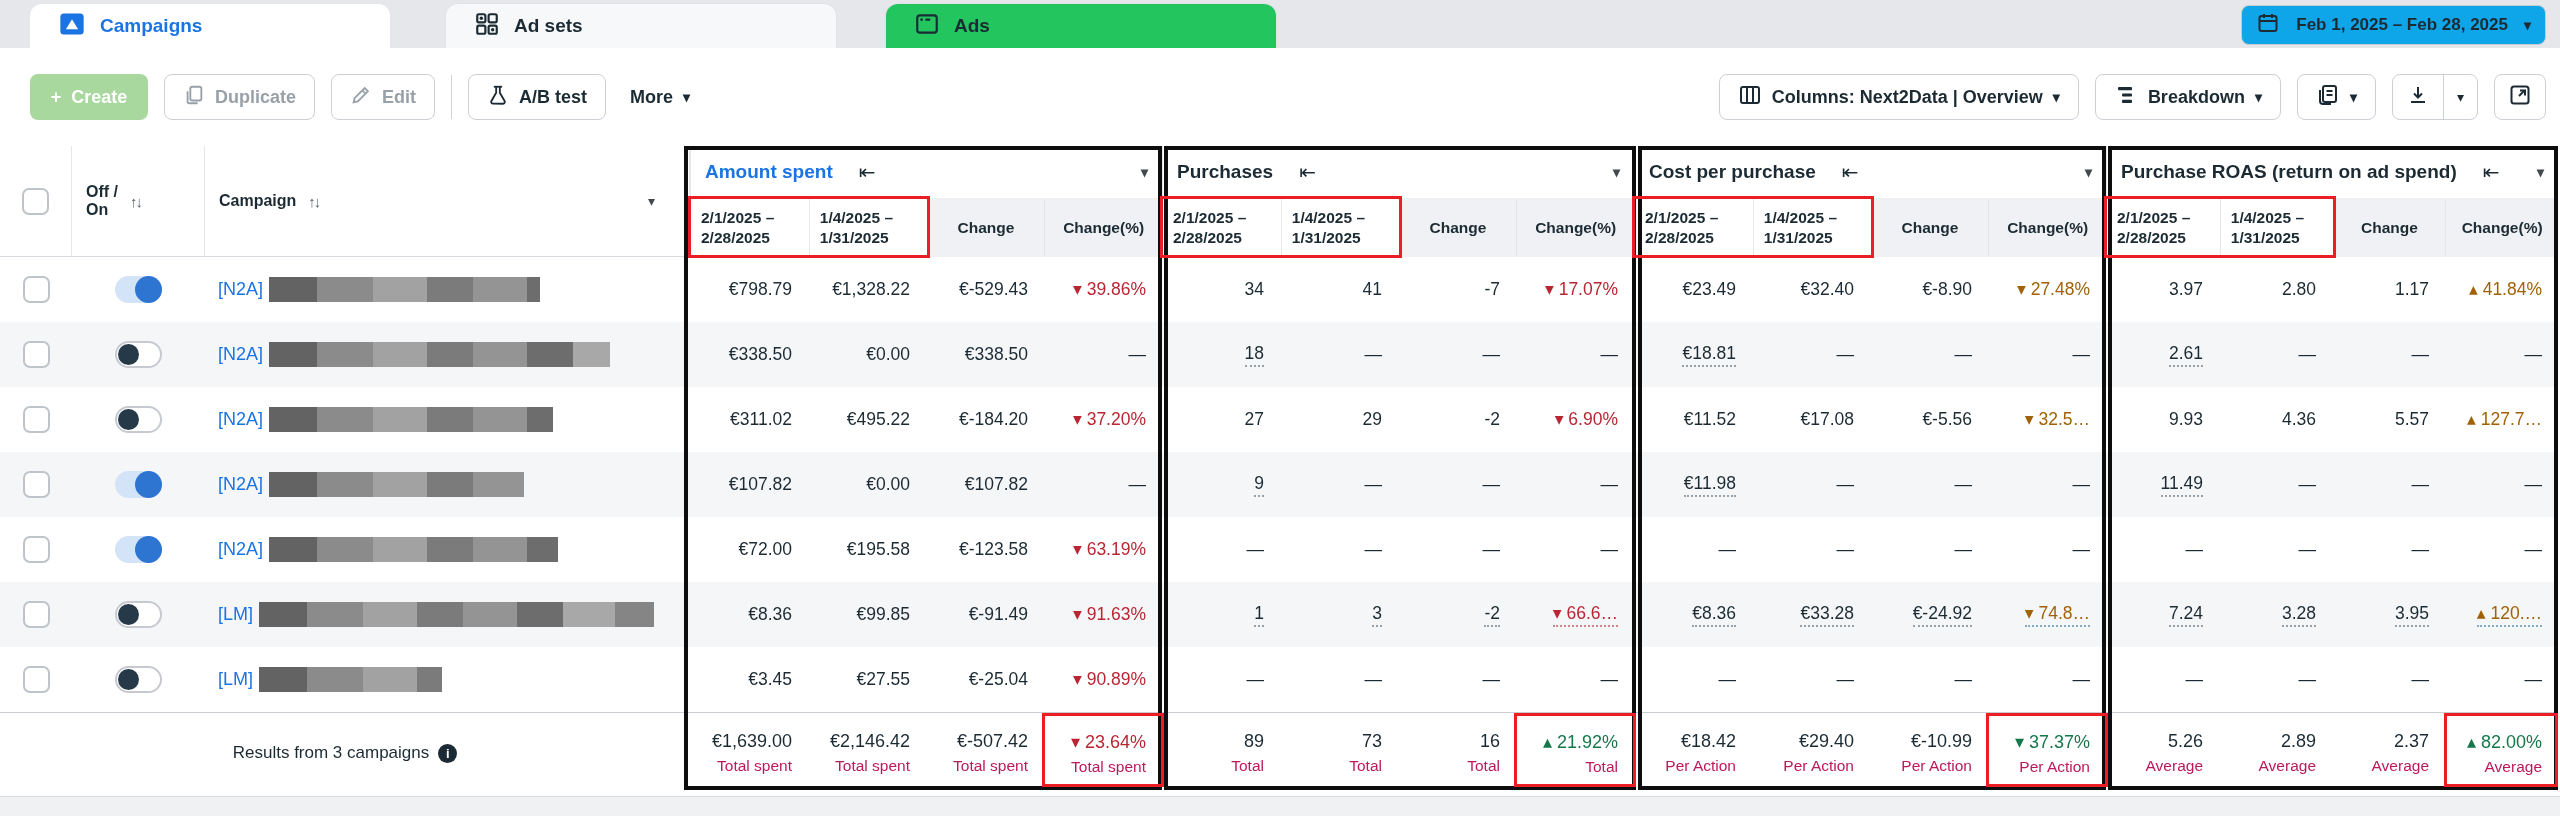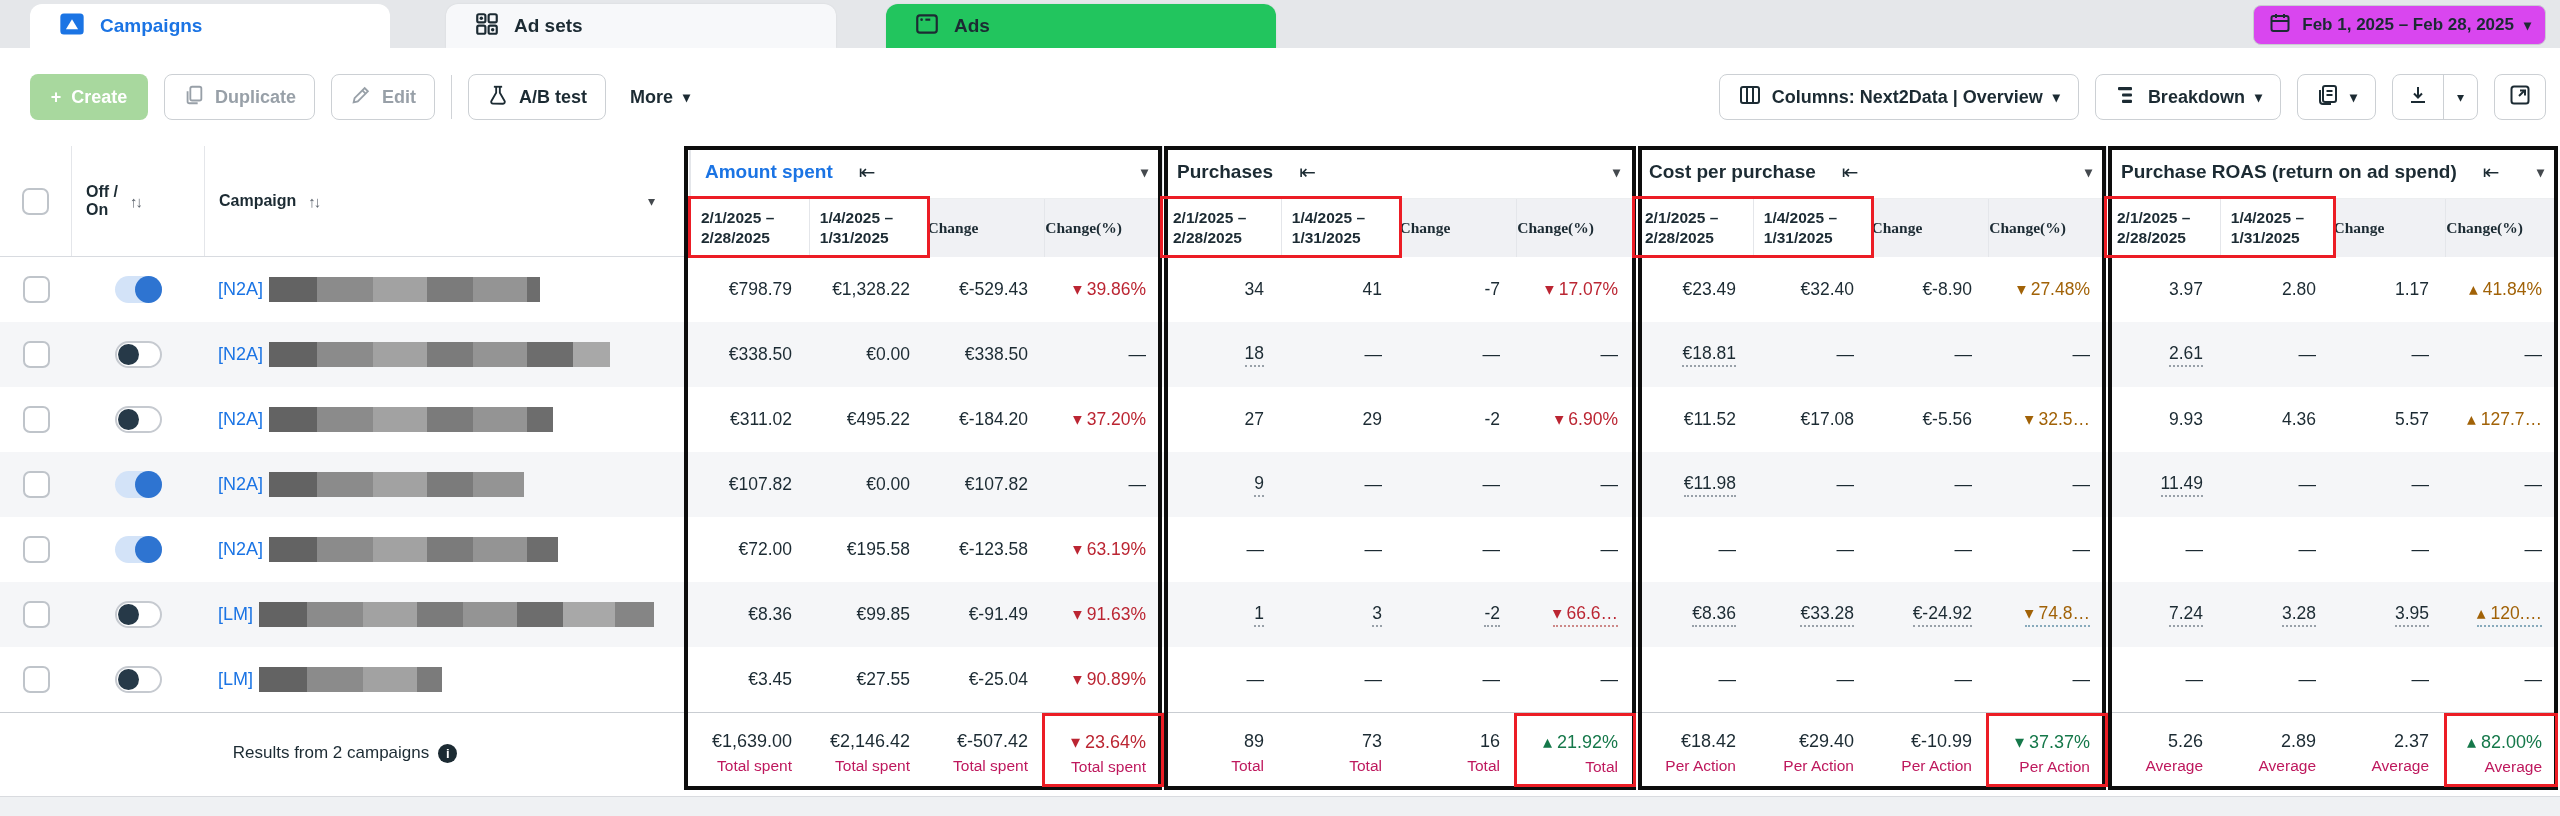--- a/index.html
+++ b/index.html
@@ -6,22 +6,22 @@
   .stage{position:relative;width:2560px;height:816px;background:#fff;overflow:hidden;
          font-family:"Liberation Sans",sans-serif;color:#1c2b33;}
 
   
   .topbar{position:absolute;top:0;left:0;width:2560px;height:48px;background:#e5e7ea;}
   .tab{position:absolute;top:4px;height:44px;border-radius:12px 12px 0 0;display:flex;align-items:center;
        gap:14px;padding:0 28px;font-size:19px;font-weight:bold;box-sizing:border-box;cursor:pointer;}
   .tab.active{left:30px;width:360px;background:#fff;color:#1b74e4;}
   .tab.t2{left:446px;width:390px;background:#f7f8fa;color:#1c2b33;box-shadow:0 0 2px rgba(0,0,0,.08);}
   .tab.t3{left:886px;width:390px;background:#22c55e;color:#1c2b33;box-shadow:0 0 2px rgba(0,0,0,.08);}
-  .datebtn{position:absolute;top:5px;right:14px;height:38px;display:flex;align-items:center;gap:10px;
-       padding:0 14px;background:#d946ef;border:1px solid #c8ccd0;border-radius:8px;font-weight:bold;
+  .datebtn{position:absolute;top:5px;right:14px;height:38px;display:flex;align-items:center;gap:16px;
+       padding:0 14px;background:#0ea5e9;border:1px solid #c8ccd0;border-radius:8px;font-weight:bold;
        font-size:17px;cursor:pointer;}
   .caretglyph{font-size:14px;color:#1c2b33;}
 
   
   .toolbar{position:absolute;top:48px;left:0;width:2560px;height:98px;background:#fff;display:flex;
        align-items:center;gap:16px;padding:0 14px 0 30px;box-sizing:border-box;}
   .btn{height:46px;display:flex;align-items:center;gap:10px;padding:0 18px;border:1px solid #ccd0d4;
        border-radius:8px;background:#fff;font-size:18px;font-weight:bold;color:#1c2b33;box-sizing:border-box;cursor:pointer;}
   .btn svg{flex:0 0 auto;}
   .btn.create{background:#a8d89e;border:none;color:#fff;width:118px;justify-content:center;}
@@ -50,21 +50,21 @@
   .hgroup.g4{width:452px;}
   .gtitle{height:52px;display:flex;align-items:center;gap:26px;padding:12px 14px;font-size:19px;font-weight:bold;box-sizing:border-box;}
   .glabel.accent{color:#1b74e4;}
   .pin{font-size:20px;font-weight:normal;color:#1c2b33;cursor:pointer;}
   .gcaret{margin-left:auto;color:#44494e;font-size:14px;cursor:pointer;}
   .gsub{display:flex;height:58px;border-top:1px solid #eceef0;}
   .sub{width:118px;box-sizing:border-box;display:flex;align-items:center;font-size:15.5px;font-weight:bold;line-height:1.3;border-left:1px solid #e4e6ea;}
   .sub:first-child{border-left:none;}
   .g4 .sub{width:113px;}
   .sub.date{padding-left:10px;}
-  .sub.chg{background:#f0f1f4;justify-content:flex-start;text-align:center;font-family:Liberation Serif, serif;}
+  .sub.chg{background:#f0f1f4;justify-content:center;text-align:center;}
 
   .trow{display:flex;height:65px;align-items:center;background:#fff;}
   .trow.alt{background:#f5f6f8;}
   .checkbox{width:27px;height:27px;border:2px solid #bfc4ca;border-radius:7px;background:#fff;box-sizing:border-box;cursor:pointer;}
   .toggle{width:47px;height:27px;border-radius:15px;position:relative;box-sizing:border-box;cursor:pointer;}
   .toggle[data-state="on"]{background:#d3e3f8;}
   .toggle[data-state="on"] .knob{position:absolute;right:0;top:0;width:27px;height:27px;border-radius:50%;background:#2e74d1;}
   .toggle[data-state="off"]{background:#fff;border:2px solid #c6cad0;}
   .toggle[data-state="off"] .knob{position:absolute;left:1px;top:1px;width:21px;height:21px;border-radius:50%;background:#263948;}
   .name{display:flex;align-items:center;padding-left:13px;font-size:18px;box-sizing:border-box;}
@@ -800,21 +800,21 @@
       <div class="vcell s">
           <span class="">—</span>
         </div>
       <div class="vcell s">
           <span class="">—</span>
         </div>
     </div>
 
     <div class="trow totals">
       <div class="results">
-        <span>Results from 2 campaigns</span>
+        <span>Results from 3 campaigns</span>
         <span class="info">i</span>
       </div>
       <div class="vcell tot">
           <div class="tv"><span class="">€1,639.00</span></div>
           <div class="tl">Total spent</div>
         </div>
       <div class="vcell tot">
           <div class="tv"><span class="">€2,146.42</span></div>
           <div class="tl">Total spent</div>
         </div>

